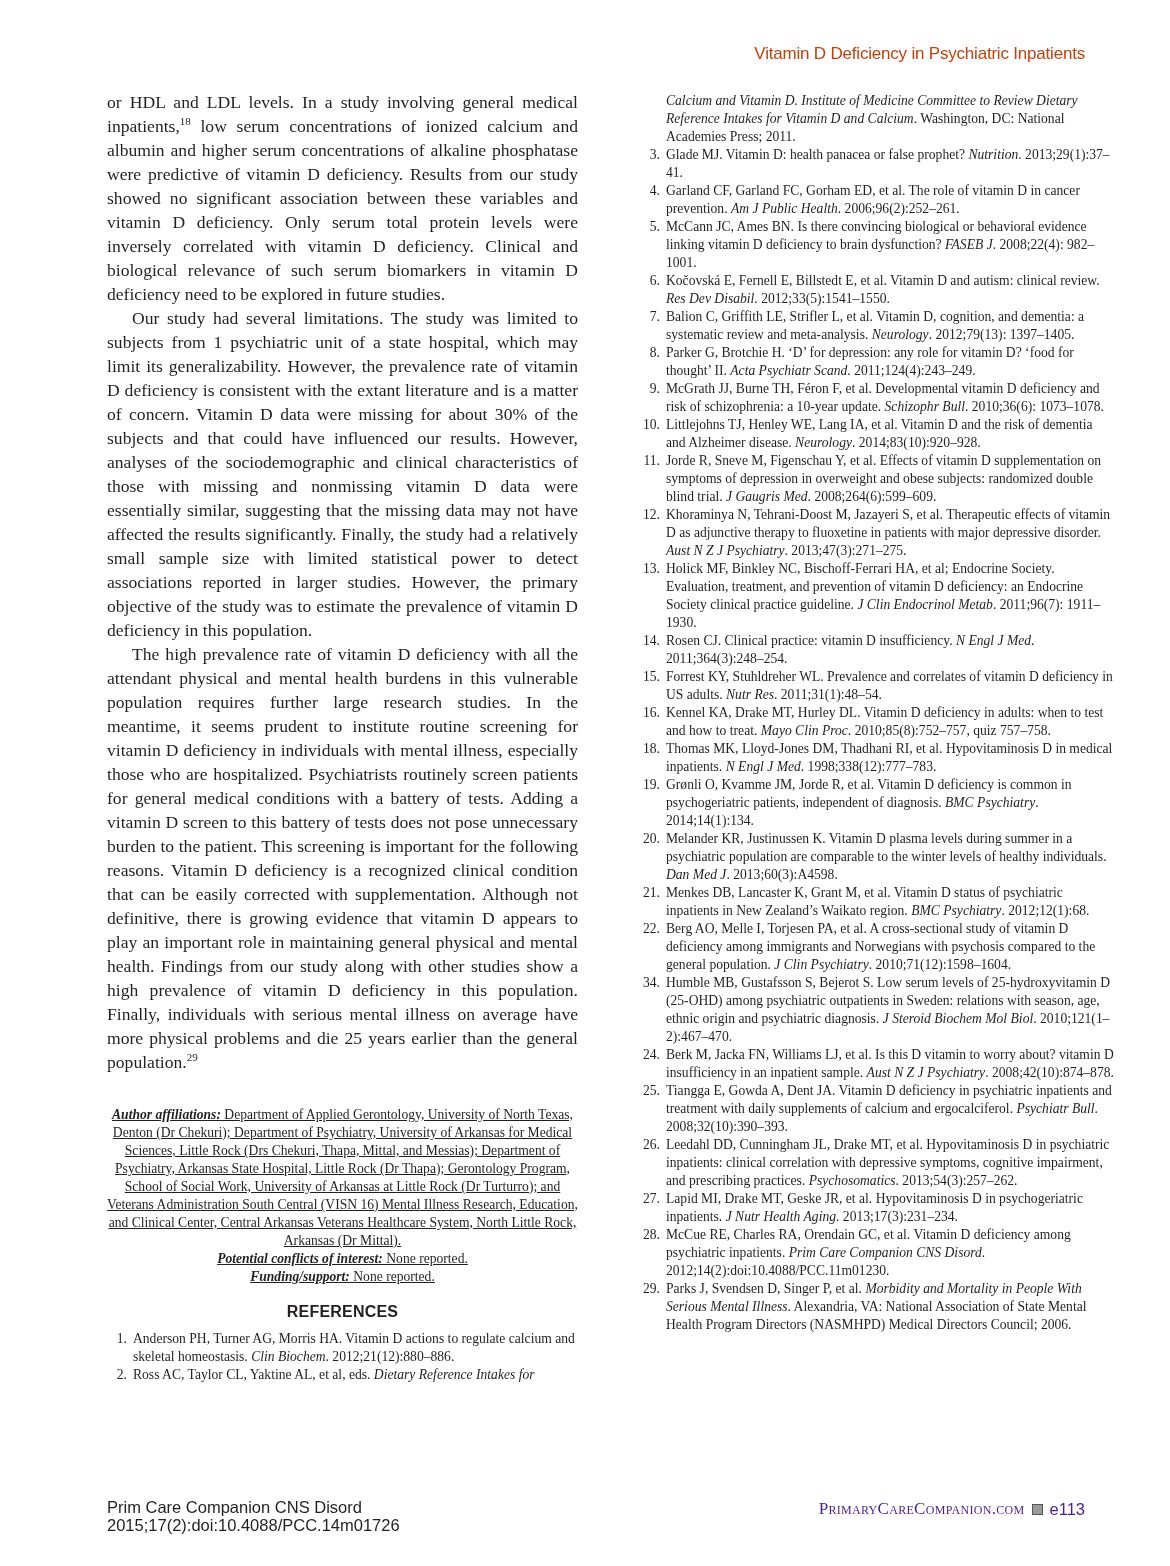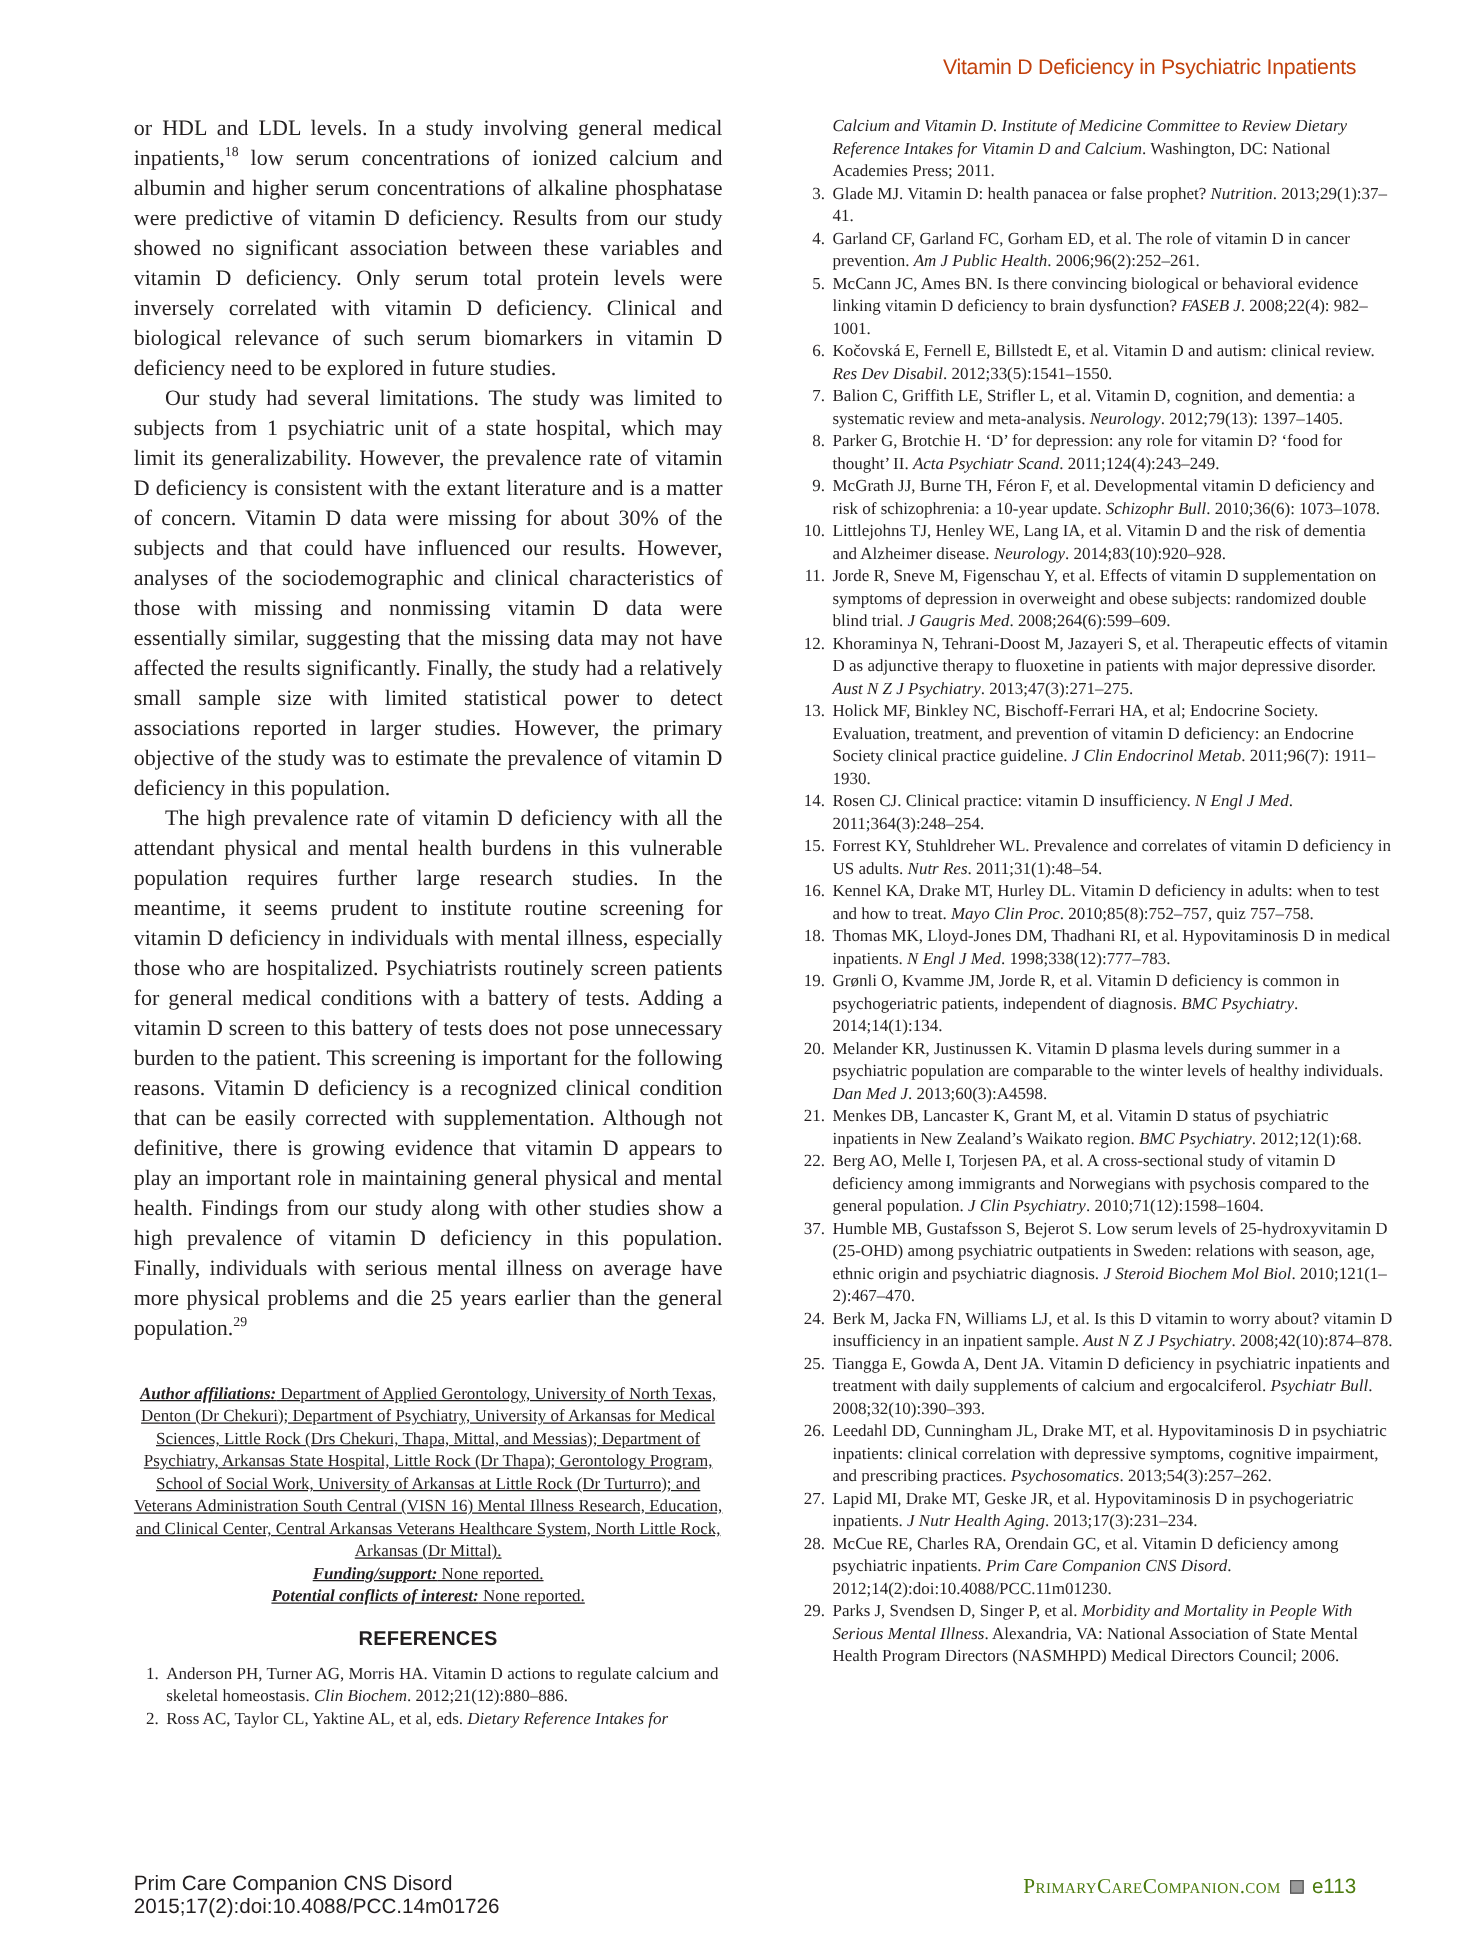--- a/index.html
+++ b/index.html
@@ -34,40 +34,40 @@
     position: absolute; left: 640px; top: 92px; width: 475px;
   }
   .ref-cont { padding-left: 26px; font-family: "Liberation Serif", serif; font-size: 13.6px; line-height: 18px; }
   i { font-style: italic; }
   .footer-left {
     position: absolute; left: 107px; top: 1498px;
     font-family: "Liberation Sans", sans-serif; font-size: 16.5px; line-height: 18px; color: #231f20;
   }
   .footer-right {
     position: absolute; right: 85px; top: 1499px;
-    font-family: "Liberation Sans", sans-serif; font-size: 16.5px; color: #4d7c0f;
+    font-family: "Liberation Sans", sans-serif; font-size: 16.5px; color: #4c1d95;
     display: flex; align-items: center; gap: 7px;
   }
   .site { font-family: "Liberation Serif", serif; font-variant: small-caps; font-size: 17px; letter-spacing: 0.3px; }
   .sq-icon { display: inline-block; width: 11px; height: 11px; border: 1.5px solid #555; background: #9a9a9a; box-sizing: border-box; }
 </style>
 </head>
 <body>
 
 <div class="running-head">Vitamin D Deficiency in Psychiatric Inpatients</div>
 
 <div class="col-left">
   <p><span>or HDL and LDL levels. In a study involving general medical inpatients,</span><sup>18</sup><span> low serum concentrations of ionized calcium and albumin and higher serum concentrations of alkaline phosphatase were predictive of vitamin D deficiency. Results from our study showed no significant association between these variables and vitamin D deficiency. Only serum total protein levels were inversely correlated with vitamin D deficiency. Clinical and biological relevance of such serum biomarkers in vitamin D deficiency need to be explored in future studies.</span></p>
   <p class="indent">Our study had several limitations. The study was limited to subjects from 1 psychiatric unit of a state hospital, which may limit its generalizability. However, the prevalence rate of vitamin D deficiency is consistent with the extant literature and is a matter of concern. Vitamin D data were missing for about 30% of the subjects and that could have influenced our results. However, analyses of the sociodemographic and clinical characteristics of those with missing and nonmissing vitamin D data were essentially similar, suggesting that the missing data may not have affected the results significantly. Finally, the study had a relatively small sample size with limited statistical power to detect associations reported in larger studies. However, the primary objective of the study was to estimate the prevalence of vitamin D deficiency in this population.</p>
   <p class="indent"><span>The high prevalence rate of vitamin D deficiency with all the attendant physical and mental health burdens in this vulnerable population requires further large research studies. In the meantime, it seems prudent to institute routine screening for vitamin D deficiency in individuals with mental illness, especially those who are hospitalized. Psychiatrists routinely screen patients for general medical conditions with a battery of tests. Adding a vitamin D screen to this battery of tests does not pose unnecessary burden to the patient. This screening is important for the following reasons. Vitamin D deficiency is a recognized clinical condition that can be easily corrected with supplementation. Although not definitive, there is growing evidence that vitamin D appears to play an important role in maintaining general physical and mental health. Findings from our study along with other studies show a high prevalence of vitamin D deficiency in this population. Finally, individuals with serious mental illness on average have more physical problems and die 25 years earlier than the general population.</span><sup>29</sup></p>
 
   <div class="affil">
     <p><span class="lbl">Author affiliations:</span><span> Department of Applied Gerontology, University of North Texas, Denton (Dr Chekuri); Department of Psychiatry, University of Arkansas for Medical Sciences, Little Rock (Drs Chekuri, Thapa, Mittal, and Messias); Department of Psychiatry, Arkansas State Hospital, Little Rock (Dr Thapa); Gerontology Program, School of Social Work, University of Arkansas at Little Rock (Dr Turturro); and Veterans Administration South Central (VISN 16) Mental Illness Research, Education, and Clinical Center, Central Arkansas Veterans Healthcare System, North Little Rock, Arkansas (Dr Mittal).</span></p>
+    <p><span class="lbl">Potential conflicts of interest:</span><span> None reported.</span></p>
     <p><span class="lbl">Funding/support:</span><span> None reported.</span></p>
-    <p><span class="lbl">Potential conflicts of interest:</span><span> None reported.</span></p>
   </div>
 
   <div class="refs-head">REFERENCES</div>
   <ul class="ref-list">
     <li class="ref-item"><span class="ref-num">1.</span><span>Anderson PH, Turner AG, Morris HA. Vitamin D actions to regulate calcium and skeletal homeostasis. </span><i>Clin Biochem</i><span>. 2012;21(12):880–886.</span></li>
     <li class="ref-item"><span class="ref-num">2.</span><span>Ross AC, Taylor CL, Yaktine AL, et al, eds. </span><i>Dietary Reference Intakes for</i><span></span></li>
   </ul>
 </div>
 
 <div class="col-right">
@@ -85,21 +85,21 @@
       <li class="ref-item"><span class="ref-num">12.</span><span>Khoraminya N, Tehrani-Doost M, Jazayeri S, et al. Therapeutic effects of vitamin D as adjunctive therapy to fluoxetine in patients with major depressive disorder. </span><i>Aust N Z J Psychiatry</i><span>. 2013;47(3):271–275.</span></li>
       <li class="ref-item"><span class="ref-num">13.</span><span>Holick MF, Binkley NC, Bischoff-Ferrari HA, et al; Endocrine Society. Evaluation, treatment, and prevention of vitamin D deficiency: an Endocrine Society clinical practice guideline. </span><i>J Clin Endocrinol Metab</i><span>. 2011;96(7): 1911–1930.</span></li>
       <li class="ref-item"><span class="ref-num">14.</span><span>Rosen CJ. Clinical practice: vitamin D insufficiency. </span><i>N Engl J Med</i><span>. 2011;364(3):248–254.</span></li>
       <li class="ref-item"><span class="ref-num">15.</span><span>Forrest KY, Stuhldreher WL. Prevalence and correlates of vitamin D deficiency in US adults. </span><i>Nutr Res</i><span>. 2011;31(1):48–54.</span></li>
       <li class="ref-item"><span class="ref-num">16.</span><span>Kennel KA, Drake MT, Hurley DL. Vitamin D deficiency in adults: when to test and how to treat. </span><i>Mayo Clin Proc</i><span>. 2010;85(8):752–757, quiz 757–758.</span></li>
       <li class="ref-item"><span class="ref-num">18.</span><span>Thomas MK, Lloyd-Jones DM, Thadhani RI, et al. Hypovitaminosis D in medical inpatients. </span><i>N Engl J Med</i><span>. 1998;338(12):777–783.</span></li>
       <li class="ref-item"><span class="ref-num">19.</span><span>Grønli O, Kvamme JM, Jorde R, et al. Vitamin D deficiency is common in psychogeriatric patients, independent of diagnosis. </span><i>BMC Psychiatry</i><span>. 2014;14(1):134.</span></li>
       <li class="ref-item"><span class="ref-num">20.</span><span>Melander KR, Justinussen K. Vitamin D plasma levels during summer in a psychiatric population are comparable to the winter levels of healthy individuals. </span><i>Dan Med J</i><span>. 2013;60(3):A4598.</span></li>
       <li class="ref-item"><span class="ref-num">21.</span><span>Menkes DB, Lancaster K, Grant M, et al. Vitamin D status of psychiatric inpatients in New Zealand’s Waikato region. </span><i>BMC Psychiatry</i><span>. 2012;12(1):68.</span></li>
       <li class="ref-item"><span class="ref-num">22.</span><span>Berg AO, Melle I, Torjesen PA, et al. A cross-sectional study of vitamin D deficiency among immigrants and Norwegians with psychosis compared to the general population. </span><i>J Clin Psychiatry</i><span>. 2010;71(12):1598–1604.</span></li>
-      <li class="ref-item"><span class="ref-num">37.</span><span>Humble MB, Gustafsson S, Bejerot S. Low serum levels of 25-hydroxyvitamin D (25-OHD) among psychiatric outpatients in Sweden: relations with season, age, ethnic origin and psychiatric diagnosis. </span><i>J Steroid Biochem Mol Biol</i><span>. 2010;121(1–2):467–470.</span></li>
+      <li class="ref-item"><span class="ref-num">34.</span><span>Humble MB, Gustafsson S, Bejerot S. Low serum levels of 25-hydroxyvitamin D (25-OHD) among psychiatric outpatients in Sweden: relations with season, age, ethnic origin and psychiatric diagnosis. </span><i>J Steroid Biochem Mol Biol</i><span>. 2010;121(1–2):467–470.</span></li>
       <li class="ref-item"><span class="ref-num">24.</span><span>Berk M, Jacka FN, Williams LJ, et al. Is this D vitamin to worry about? vitamin D insufficiency in an inpatient sample. </span><i>Aust N Z J Psychiatry</i><span>. 2008;42(10):874–878.</span></li>
       <li class="ref-item"><span class="ref-num">25.</span><span>Tiangga E, Gowda A, Dent JA. Vitamin D deficiency in psychiatric inpatients and treatment with daily supplements of calcium and ergocalciferol. </span><i>Psychiatr Bull</i><span>. 2008;32(10):390–393.</span></li>
       <li class="ref-item"><span class="ref-num">26.</span><span>Leedahl DD, Cunningham JL, Drake MT, et al. Hypovitaminosis D in psychiatric inpatients: clinical correlation with depressive symptoms, cognitive impairment, and prescribing practices. </span><i>Psychosomatics</i><span>. 2013;54(3):257–262.</span></li>
       <li class="ref-item"><span class="ref-num">27.</span><span>Lapid MI, Drake MT, Geske JR, et al. Hypovitaminosis D in psychogeriatric inpatients. </span><i>J Nutr Health Aging</i><span>. 2013;17(3):231–234.</span></li>
       <li class="ref-item"><span class="ref-num">28.</span><span>McCue RE, Charles RA, Orendain GC, et al. Vitamin D deficiency among psychiatric inpatients. </span><i>Prim Care Companion CNS Disord</i><span>. 2012;14(2):doi:10.4088/PCC.11m01230.</span></li>
       <li class="ref-item"><span class="ref-num">29.</span><span>Parks J, Svendsen D, Singer P, et al. </span><i>Morbidity and Mortality in People With Serious Mental Illness</i><span>. Alexandria, VA: National Association of State Mental Health Program Directors (NASMHPD) Medical Directors Council; 2006.</span></li>
     </ul>
 </div>
 
 <div class="footer-left">

